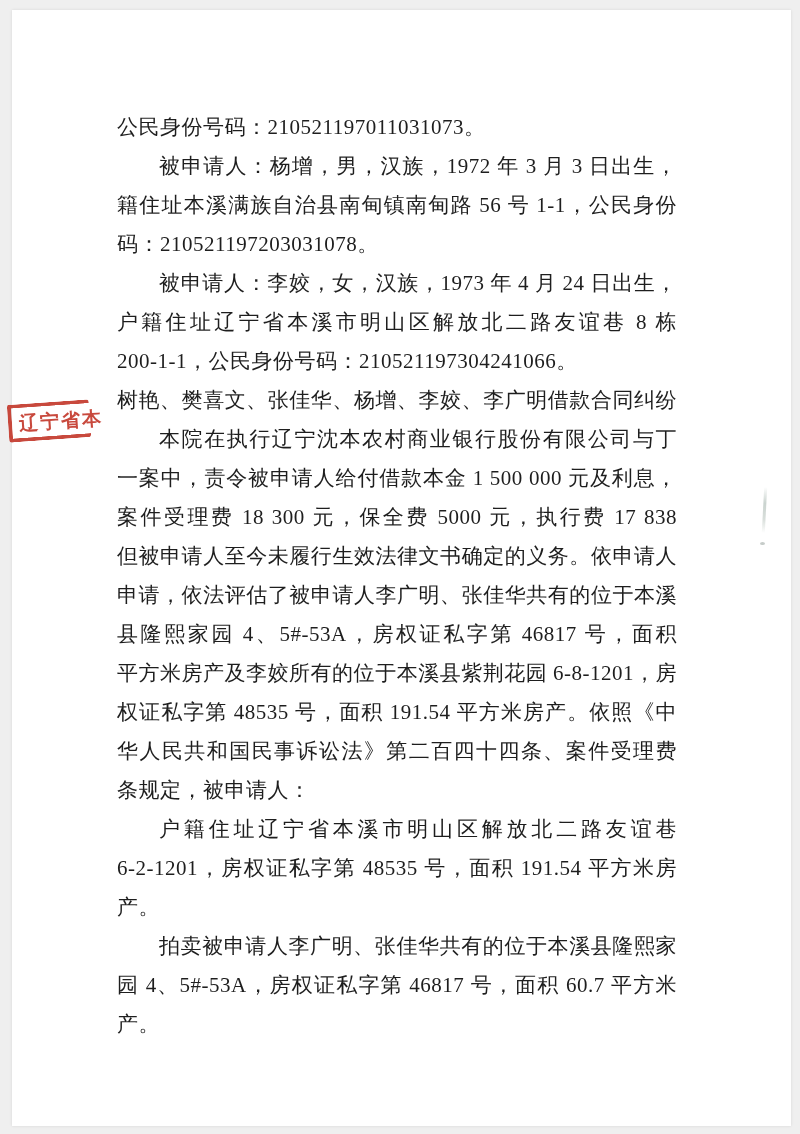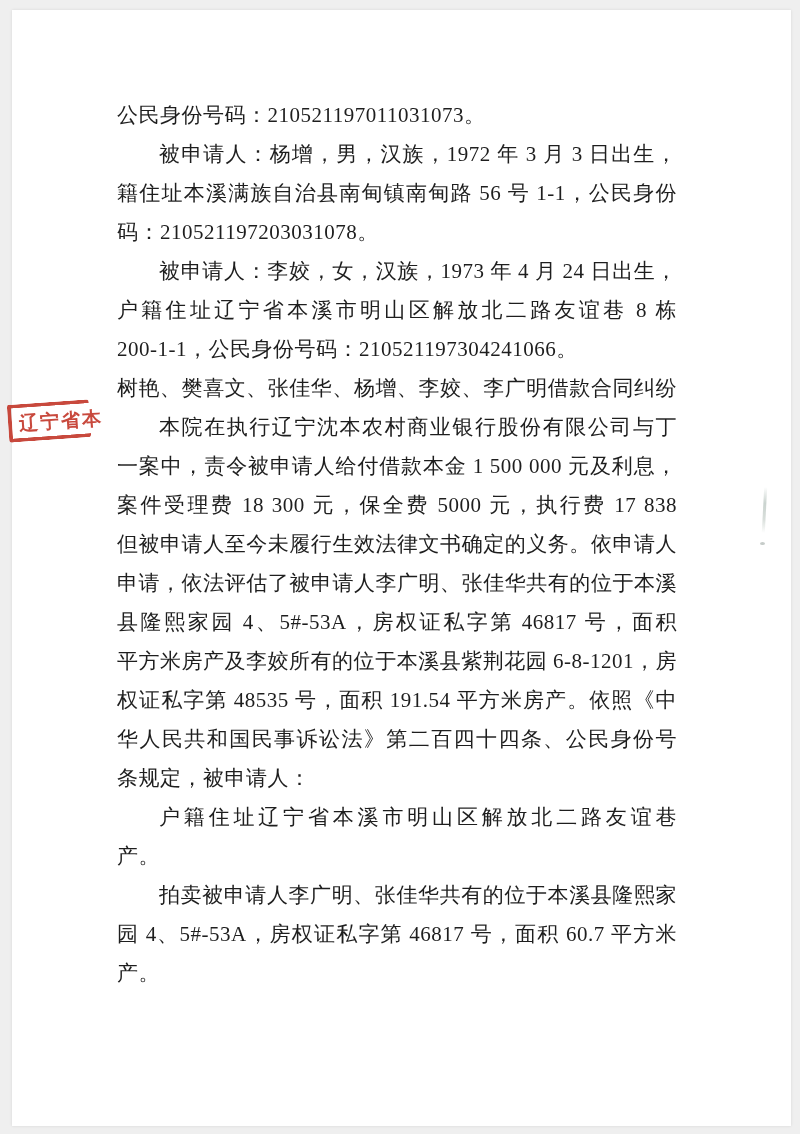--- a/index.html
+++ b/index.html
@@ -12,21 +12,21 @@
   }
   .paper {
     position:absolute;
     left:12px; top:10px;
     width:779px; height:1116px;
     background:#ffffff;
     box-shadow:0 0 3px rgba(0,0,0,0.10);
   }
   .doc {
     position:absolute;
-    left:105px; top:86px;
+    left:105px; top:98px;
     width:560px;
     font-size:21px;
     color:#1e1e1e;
   }
   .line {
     height:39px;
     line-height:39px;
     overflow:hidden;
     text-align:left;
     letter-spacing:0.5px;
@@ -91,23 +91,24 @@
       <div class="line">200-1-1，公民身份号码：210521197304241066。</div>
       <div class="line justify">树艳、樊喜文、张佳华、杨增、李姣、李广明借款合同纠纷</div>
       <div class="line indent justify">本院在执行辽宁沈本农村商业银行股份有限公司与丁</div>
       <div class="line justify">一案中，责令被申请人给付借款本金 1 500 000 元及利息，</div>
       <div class="line justify">案件受理费 18 300 元，保全费 5000 元，执行费 17 838 元，</div>
       <div class="line justify">但被申请人至今未履行生效法律文书确定的义务。依申请人</div>
       <div class="line justify">申请，依法评估了被申请人李广明、张佳华共有的位于本溪</div>
       <div class="line justify">县隆熙家园 4、5#-53A，房权证私字第 46817 号，面积 60.7</div>
       <div class="line justify">平方米房产及李姣所有的位于本溪县紫荆花园 6-8-1201，房</div>
       <div class="line justify">权证私字第 48535 号，面积 191.54 平方米房产。依照《中</div>
-      <div class="line justify">华人民共和国民事诉讼法》第二百四十四条、公民身份号</div>
+      <div class="line justify">华人民共和国民事诉讼法》第二百四十四条、案件受理费</div>
       <div class="line">条规定，被申请人：</div>
       <div class="line indent justify">户籍住址辽宁省本溪市明山区解放北二路友谊巷</div>
+      <div class="line justify">6-2-1201，房权证私字第 48535 号，面积 191.54 平方米房</div>
       <div class="line">产。</div>
       <div class="line indent justify">拍卖被申请人李广明、张佳华共有的位于本溪县隆熙家</div>
       <div class="line justify">园 4、5#-53A，房权证私字第 46817 号，面积 60.7 平方米房</div>
       <div class="line">产。</div>
     </div>
 
   <div class="edge-mark"></div>
   <div class="edge-dot"></div>
 
 </div>

